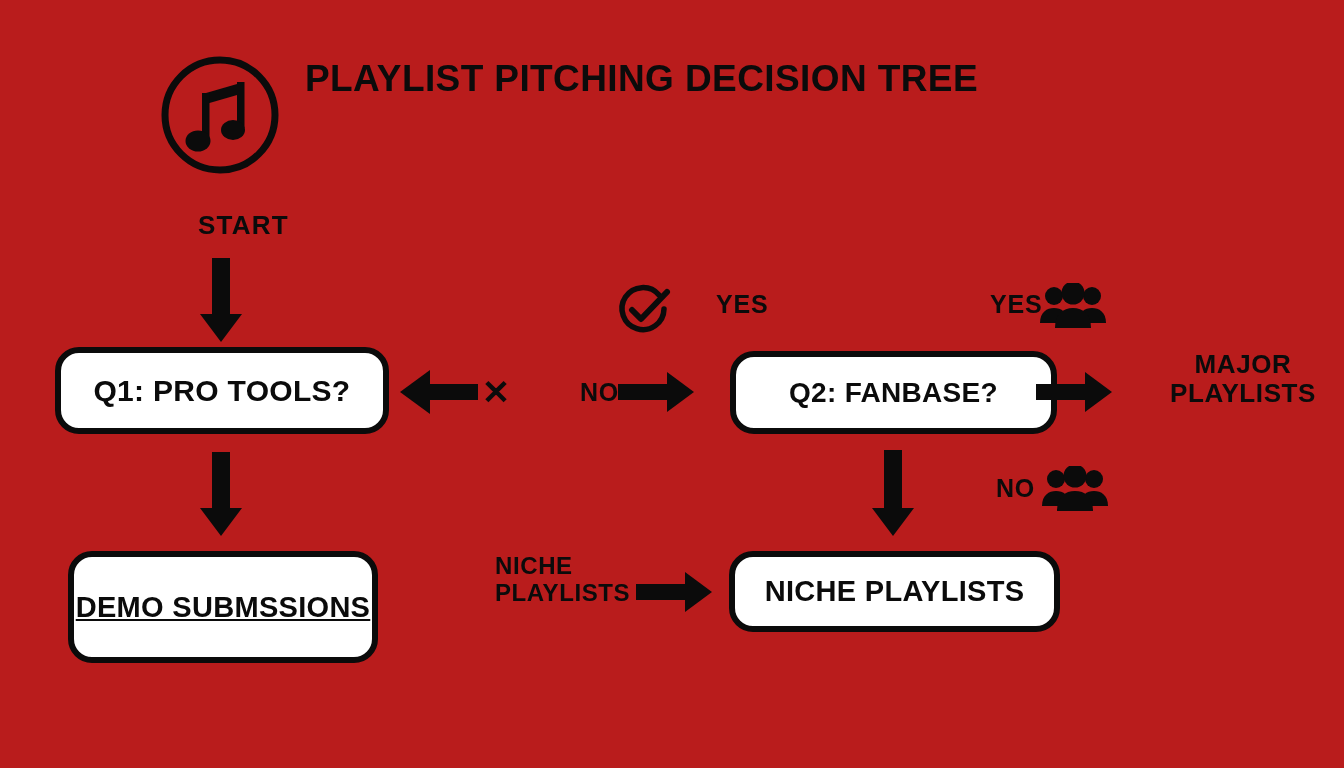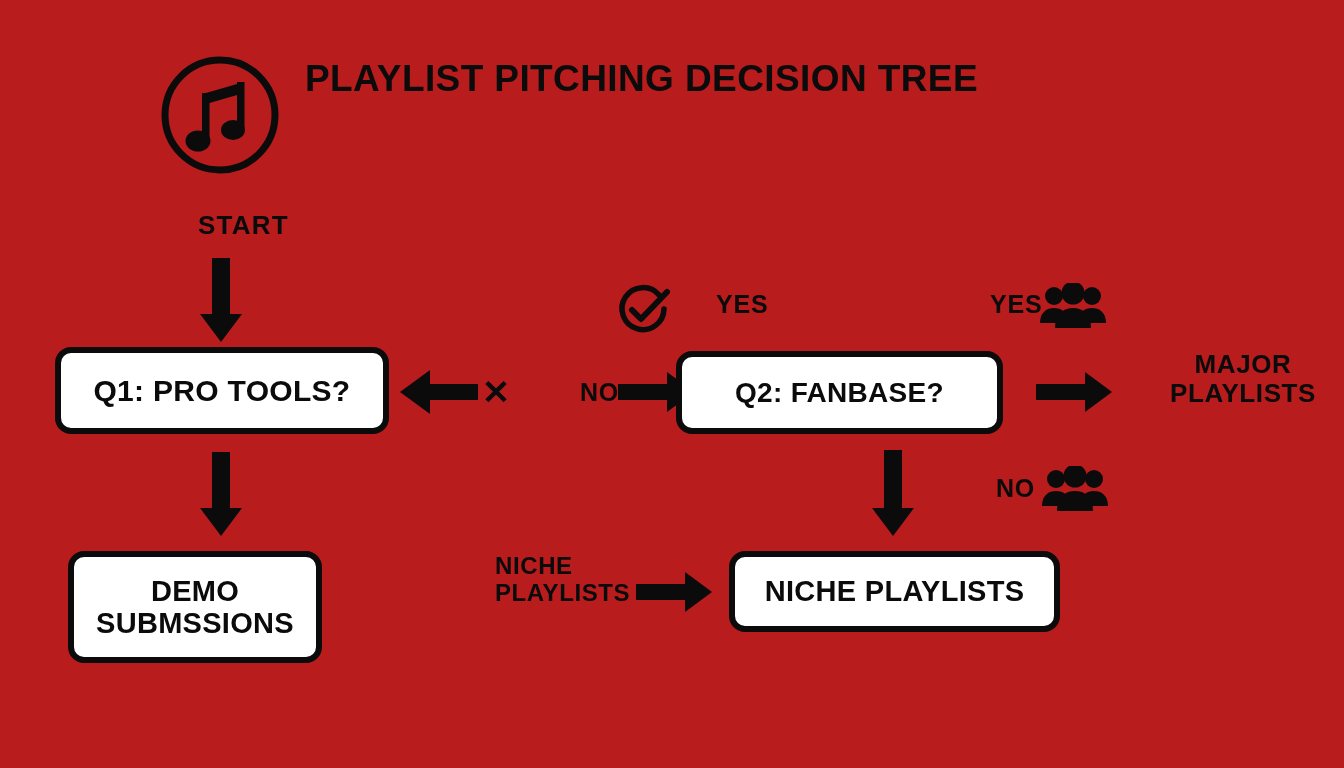--- a/index.html
+++ b/index.html
@@ -36,47 +36,48 @@
     left: 158px;
     top: 53px;
     width: 124px;
     height: 124px;
   }
 
   
   .node-box {
     box-sizing: border-box;
     border: 6px solid #0b0b0b;
-    border-radius: 16px;
+    border-radius: 24px;
     background: #ffffff;
     display: flex;
     align-items: center;
     justify-content: center;
     text-align: center;
     color: #0b0b0b;
     font-weight: 700;
     line-height: 1.12;
   }
   #box-q1 {
     left: 55px; top: 347px;
     width: 334px; height: 87px;
     font-size: 30px;
     letter-spacing: 0.3px;
   }
   #box-q2 {
-    left: 676px; top: 351px;
+    left: 730px; top: 351px;
     width: 327px; height: 83px;
     font-size: 28px;
     letter-spacing: 0.3px;
   }
   #box-demo {
     left: 68px; top: 551px;
-    width: 254px; height: 112px;
+    width: 310px; height: 112px;
     font-size: 29px;
     letter-spacing: 0.3px;
+    text-decoration: underline;
   }
   #box-niche {
     left: 729px; top: 551px;
     width: 331px; height: 81px;
     font-size: 29px;
     letter-spacing: 0.3px;
   }
 
   
   .plain-label {

